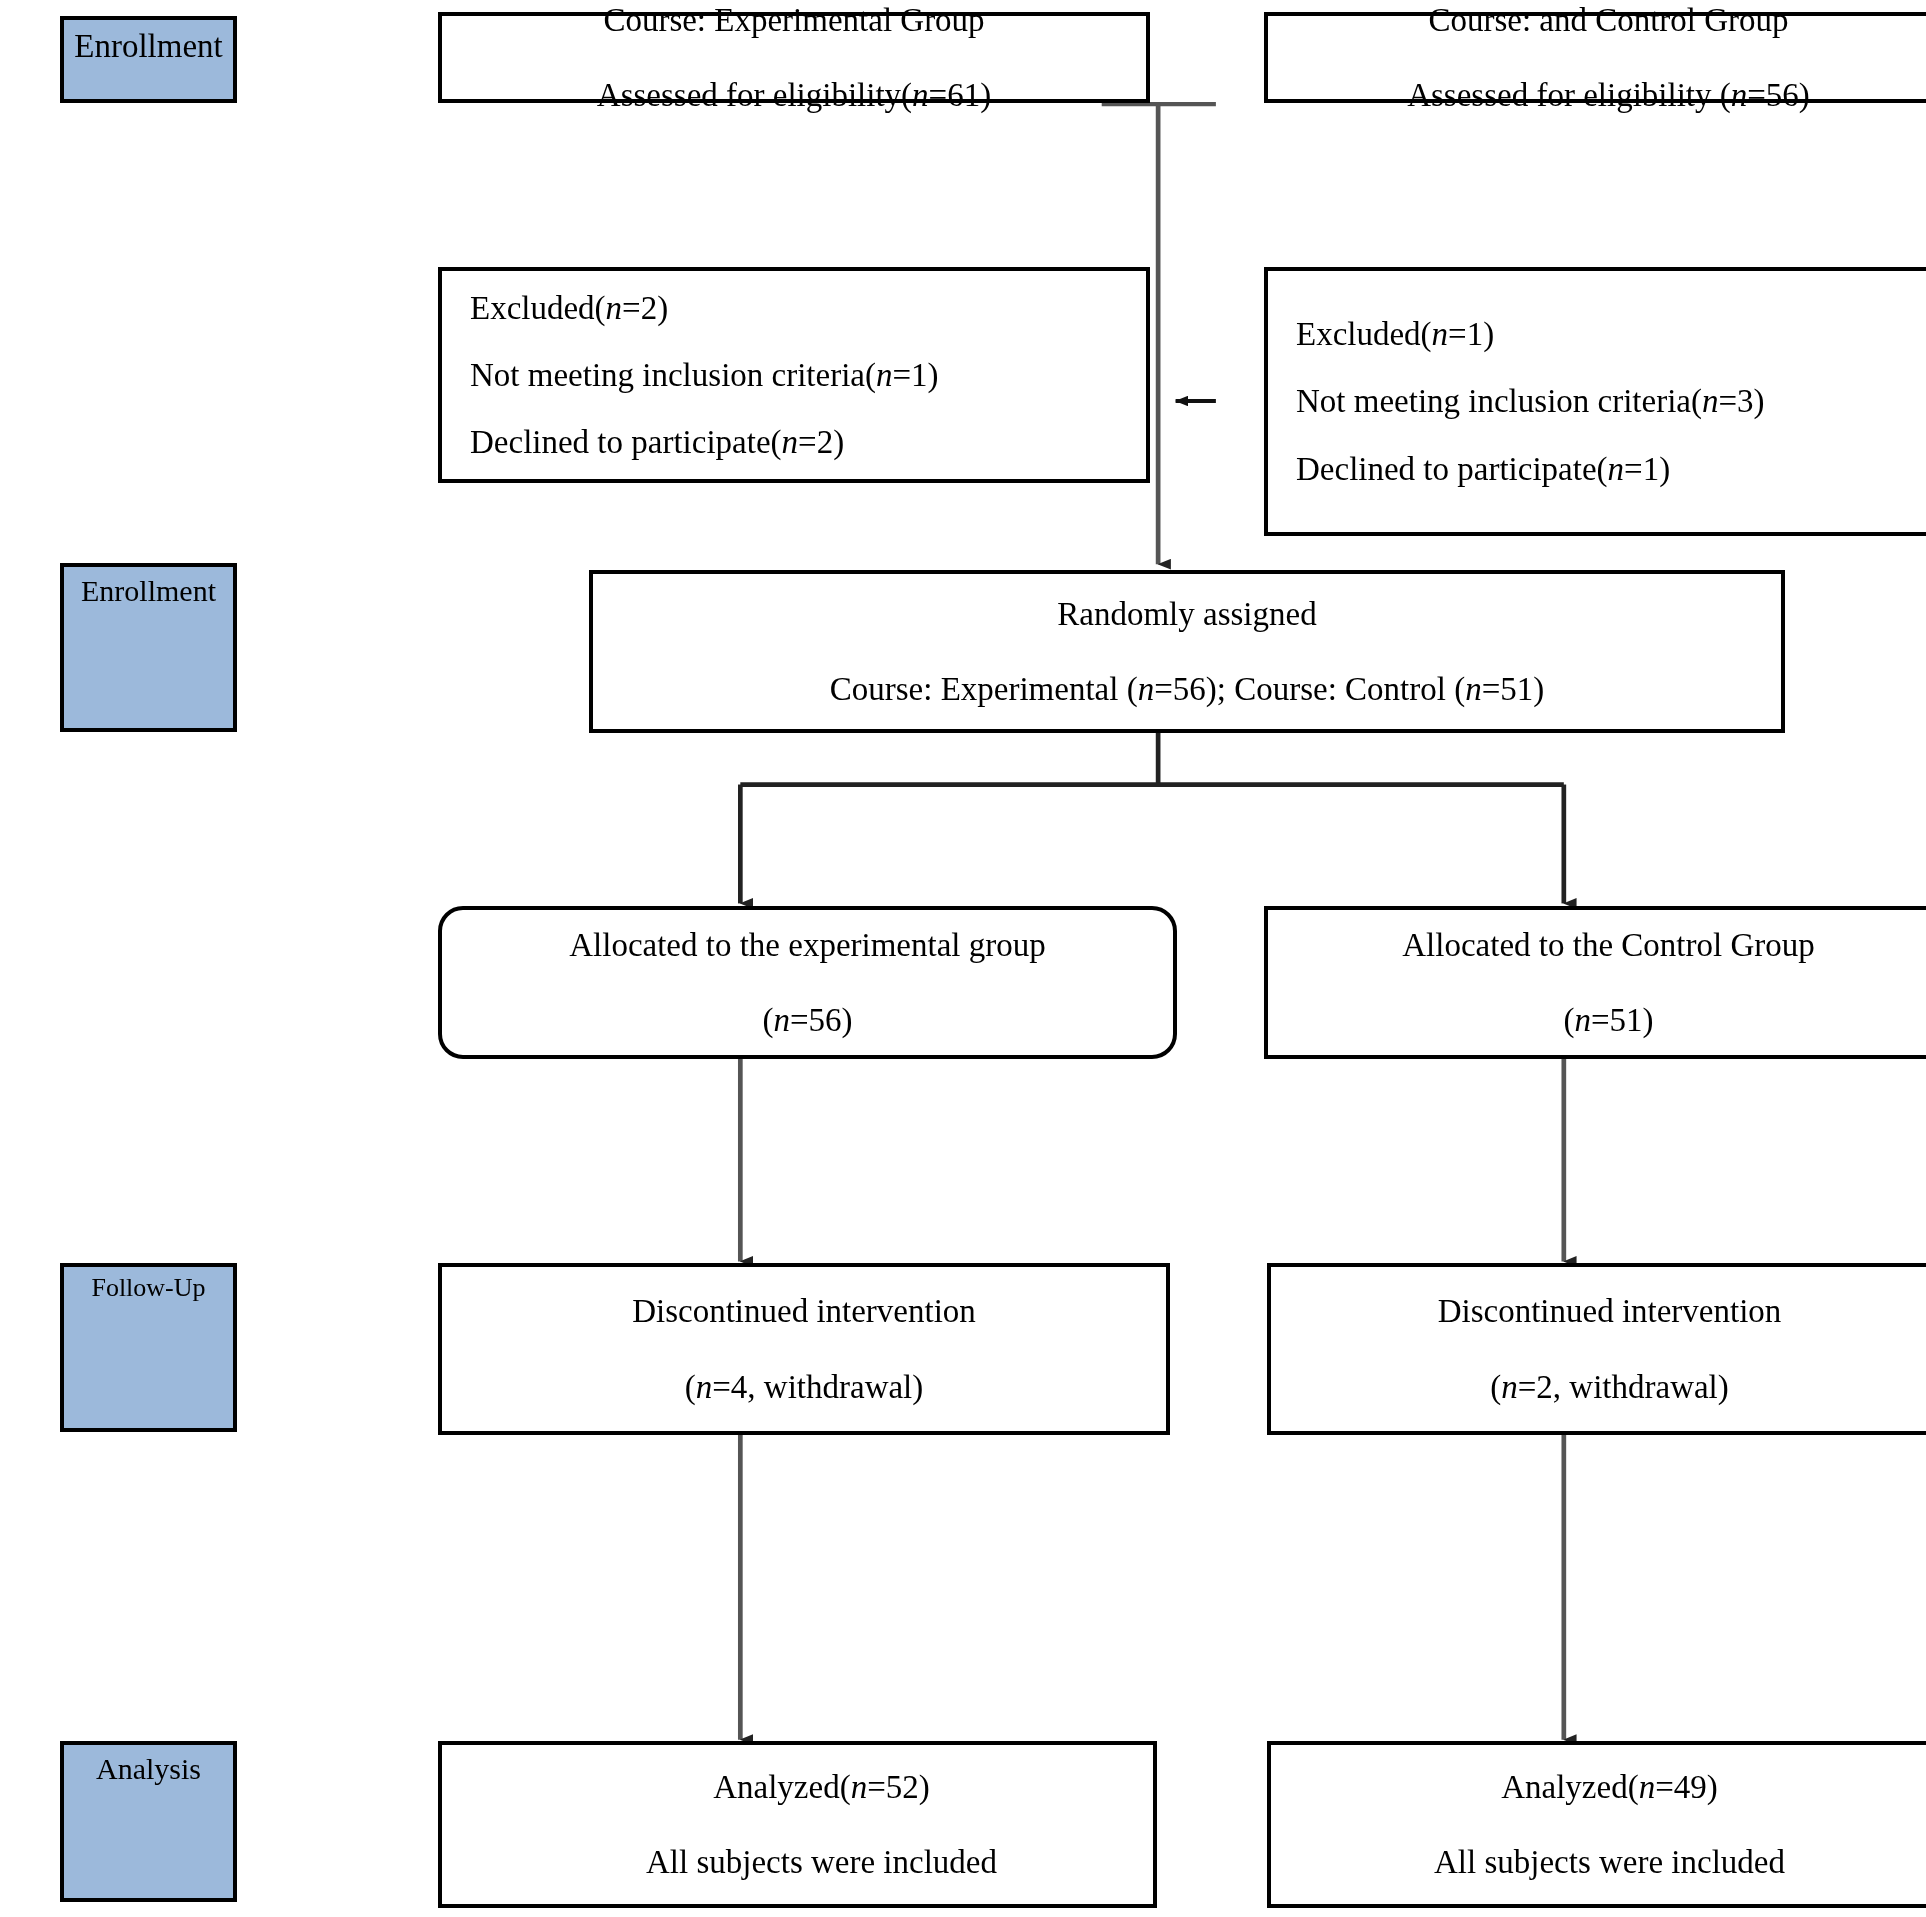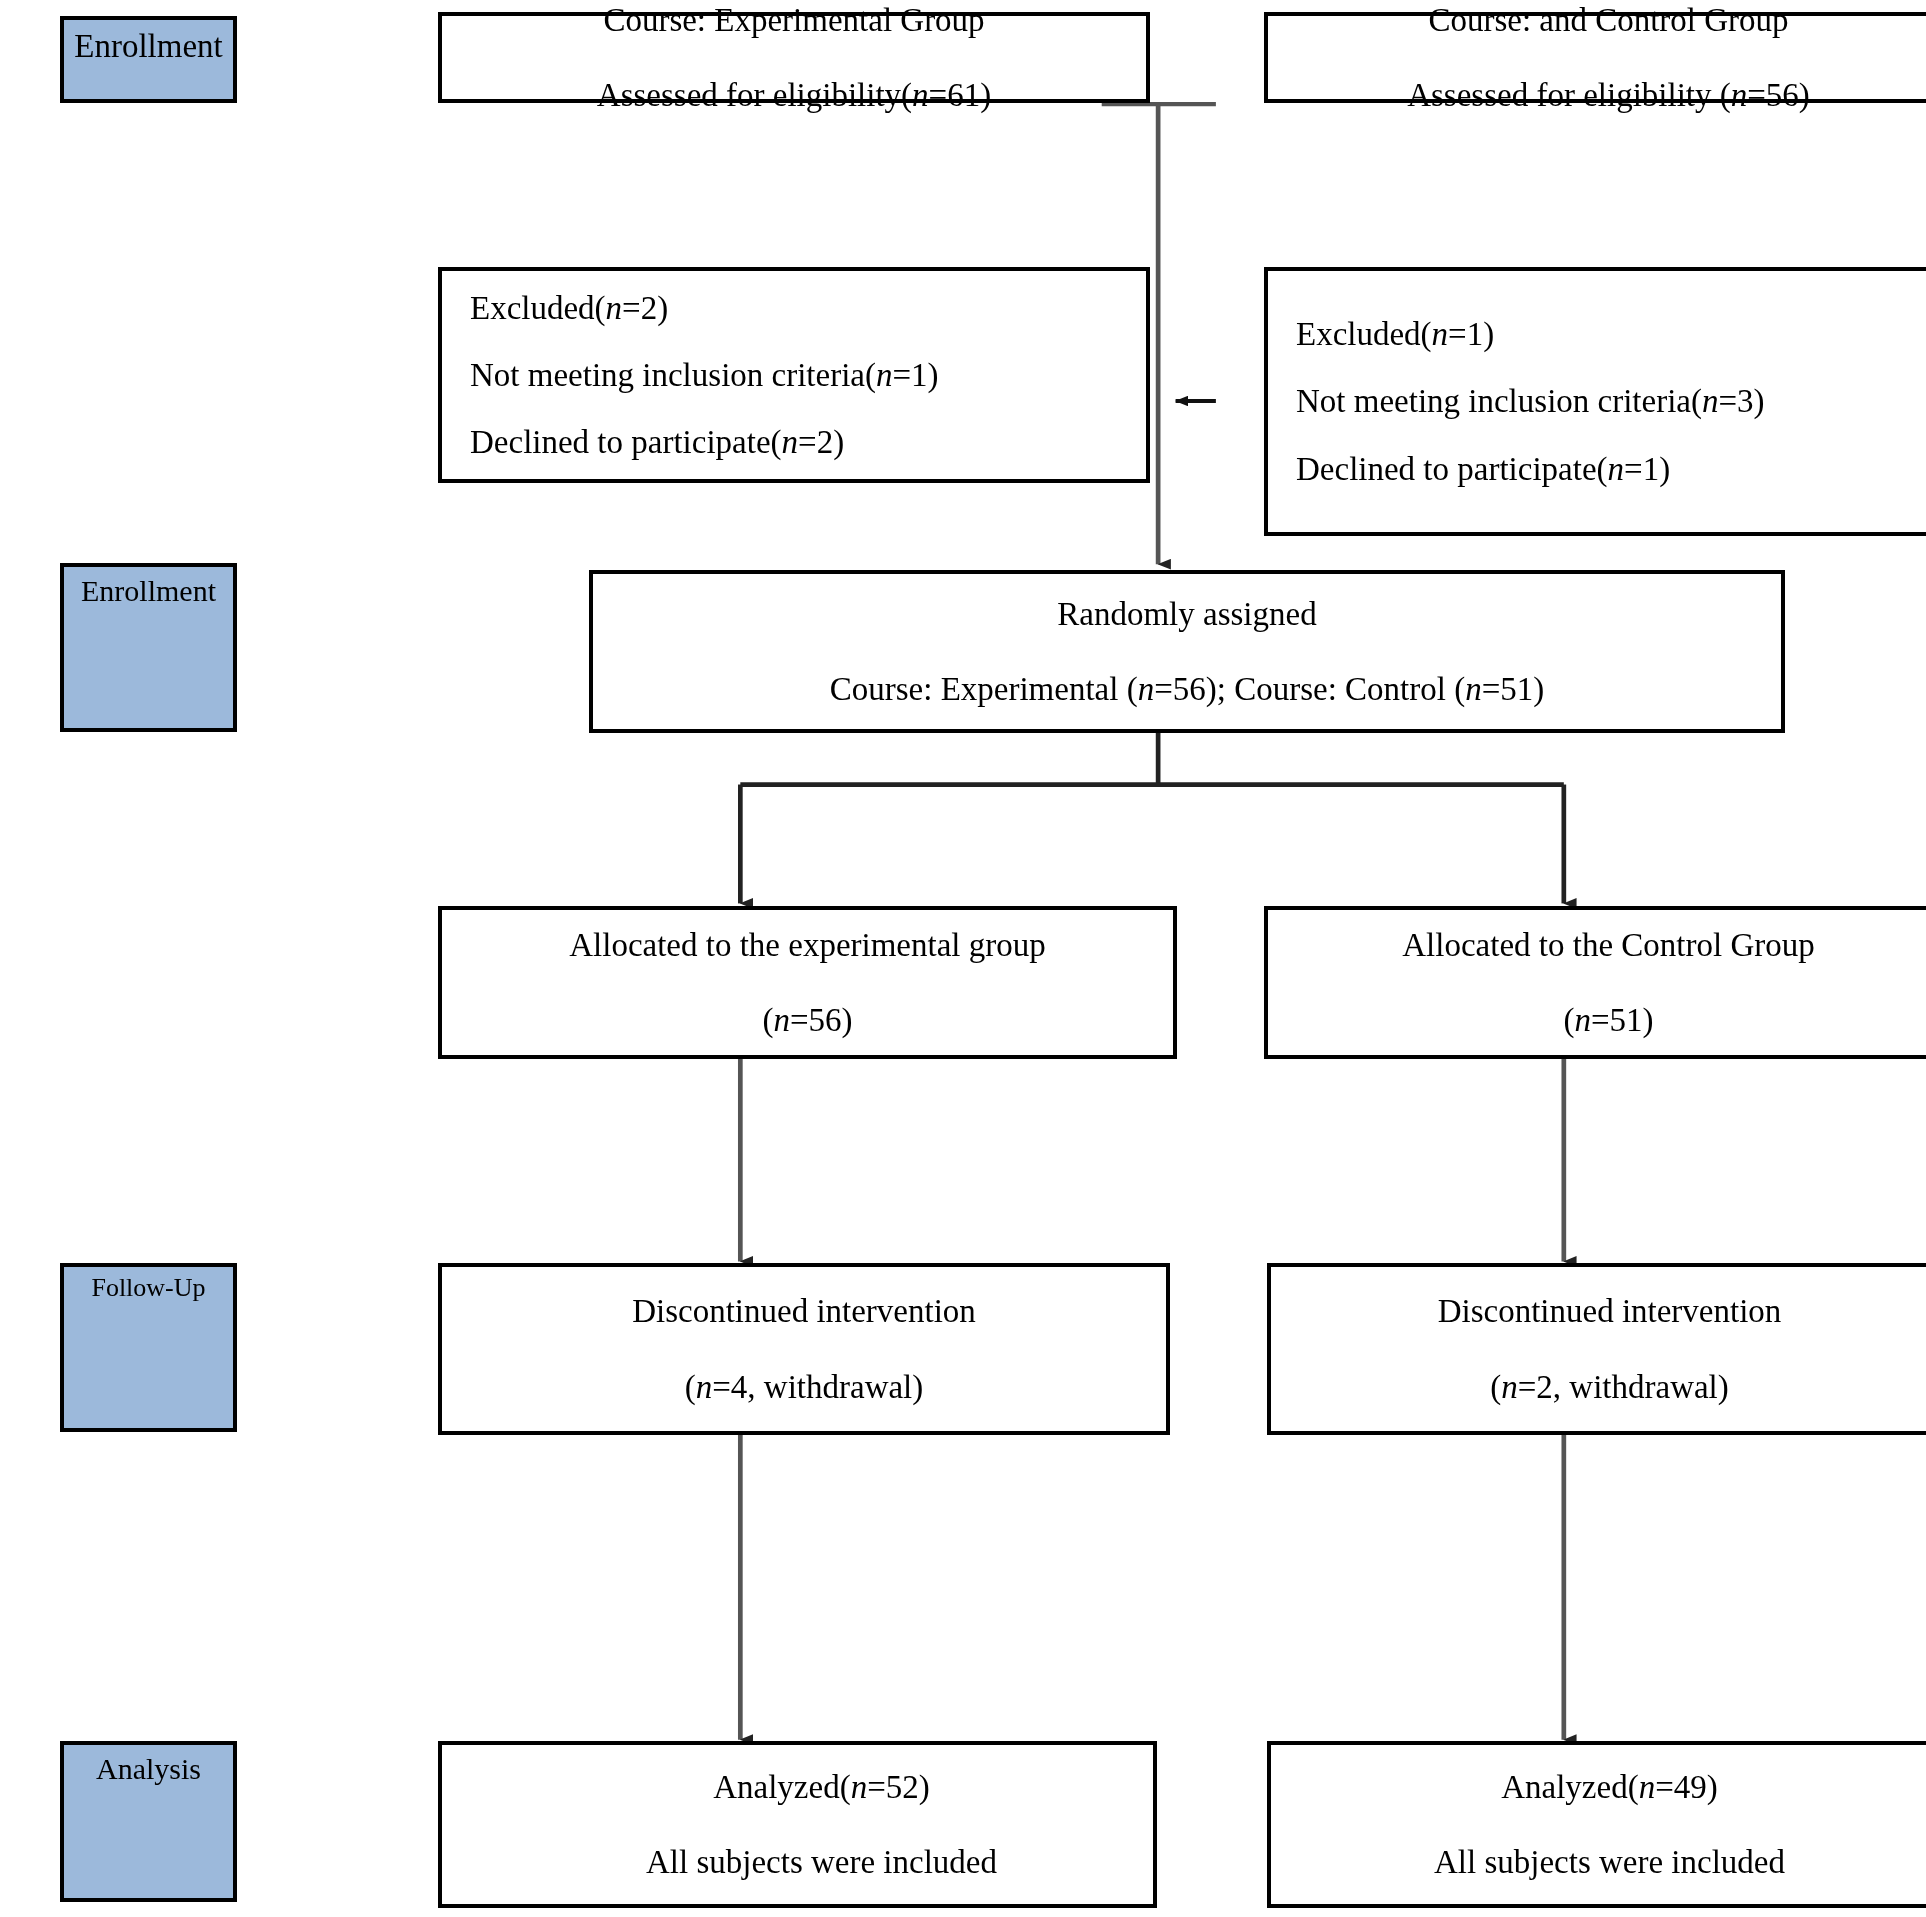--- a/index.html
+++ b/index.html
@@ -154,21 +154,21 @@
     <span class="line">Excluded(<em class="nvar">n</em>=1)</span>
     <span class="line">Not meeting inclusion criteria(<em class="nvar">n</em>=3)</span>
     <span class="line">Declined to participate(<em class="nvar">n</em>=1)</span>
   </div>
 
   <div class="node" style="left:541px; top:570px; width:1196px; height:163px;">
     <span class="line">Randomly assigned</span>
     <span class="line">Course: Experimental (<em class="nvar">n</em>=56); Course: Control (<em class="nvar">n</em>=51)</span>
   </div>
 
-  <div class="node" style="left:390px; top:906px; width:739px; height:153px;">
+  <div class="node" style="left:390px; top:906px; width:739px; height:153px;border-radius:25px;">
     <span class="line">Allocated to the experimental group</span>
     <span class="line">(<em class="nvar">n</em>=56)</span>
   </div>
 
   <div class="node" style="left:1216px; top:906px; width:689px; height:153px;">
     <span class="line">Allocated to the Control Group</span>
     <span class="line">(<em class="nvar">n</em>=51)</span>
   </div>
 
   <div class="node" style="left:390px; top:1263px; width:732px; height:172px;">

